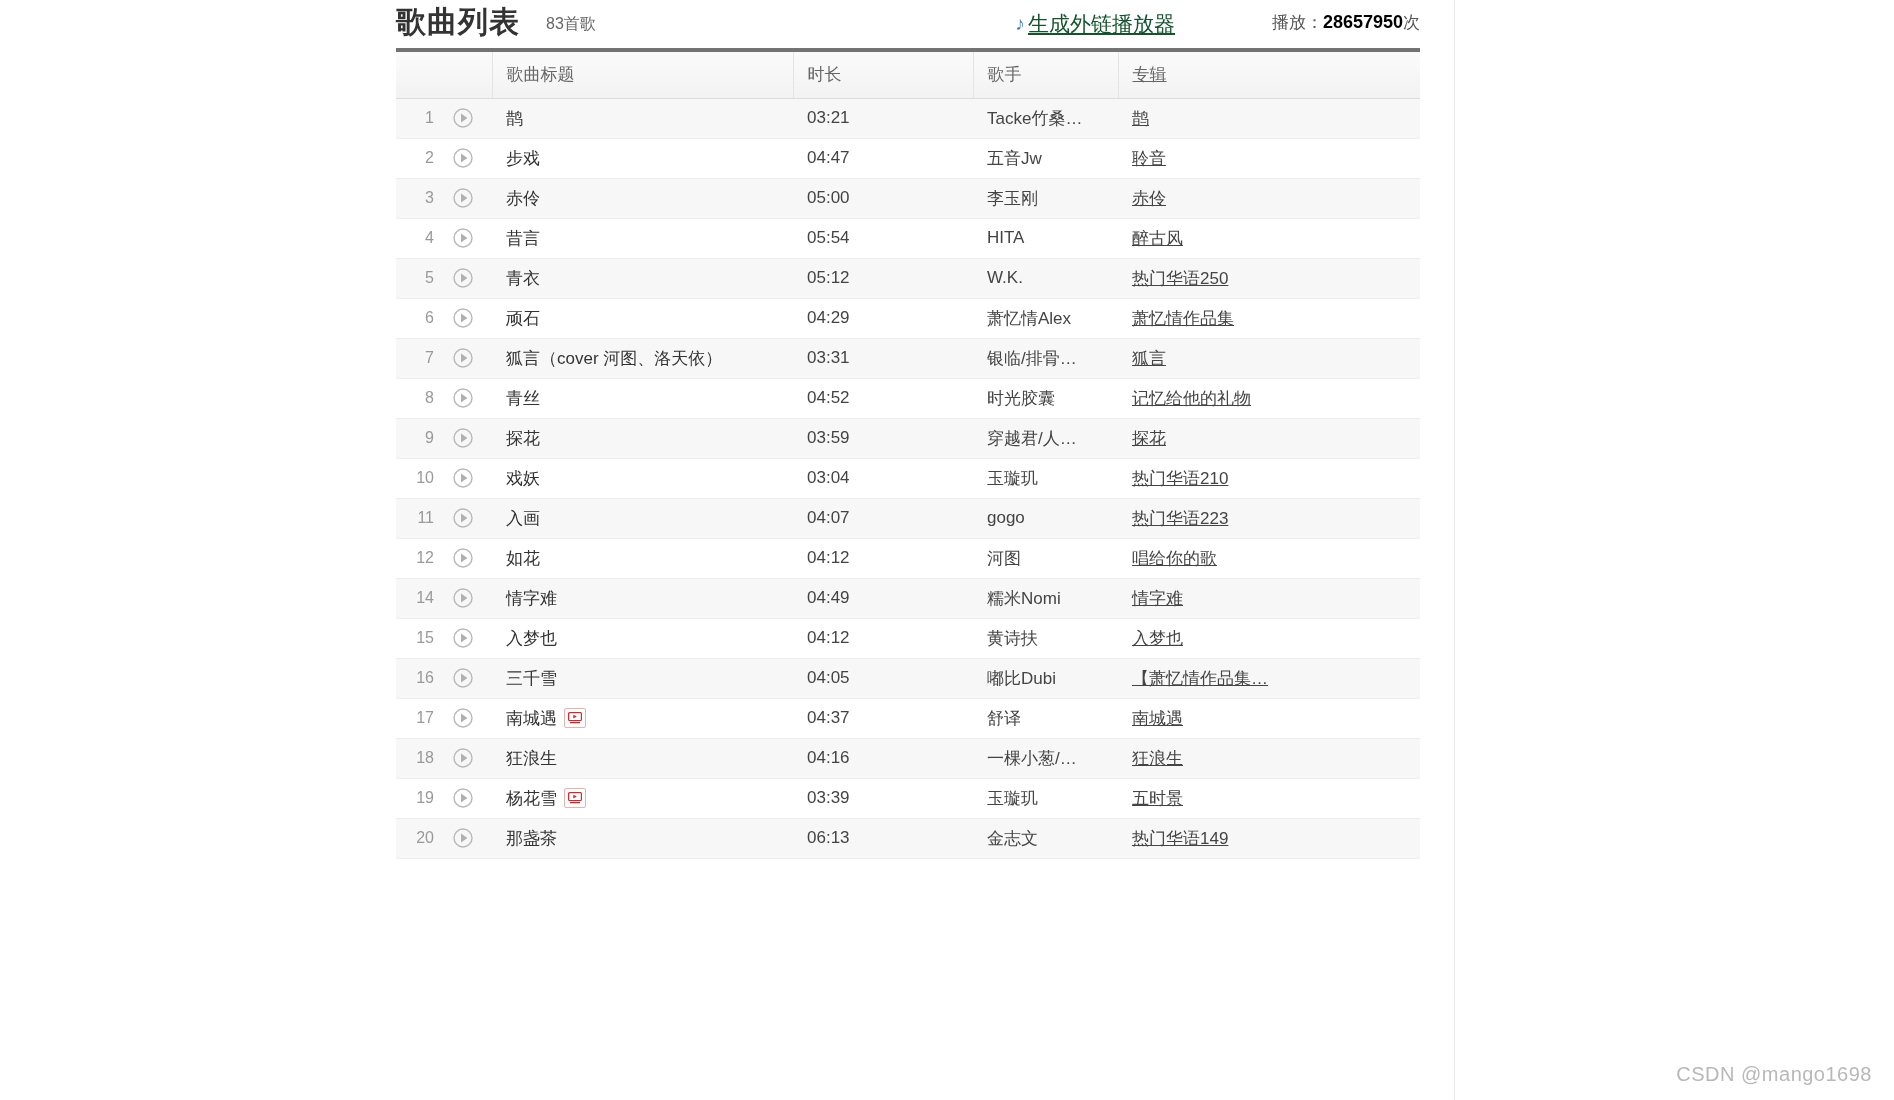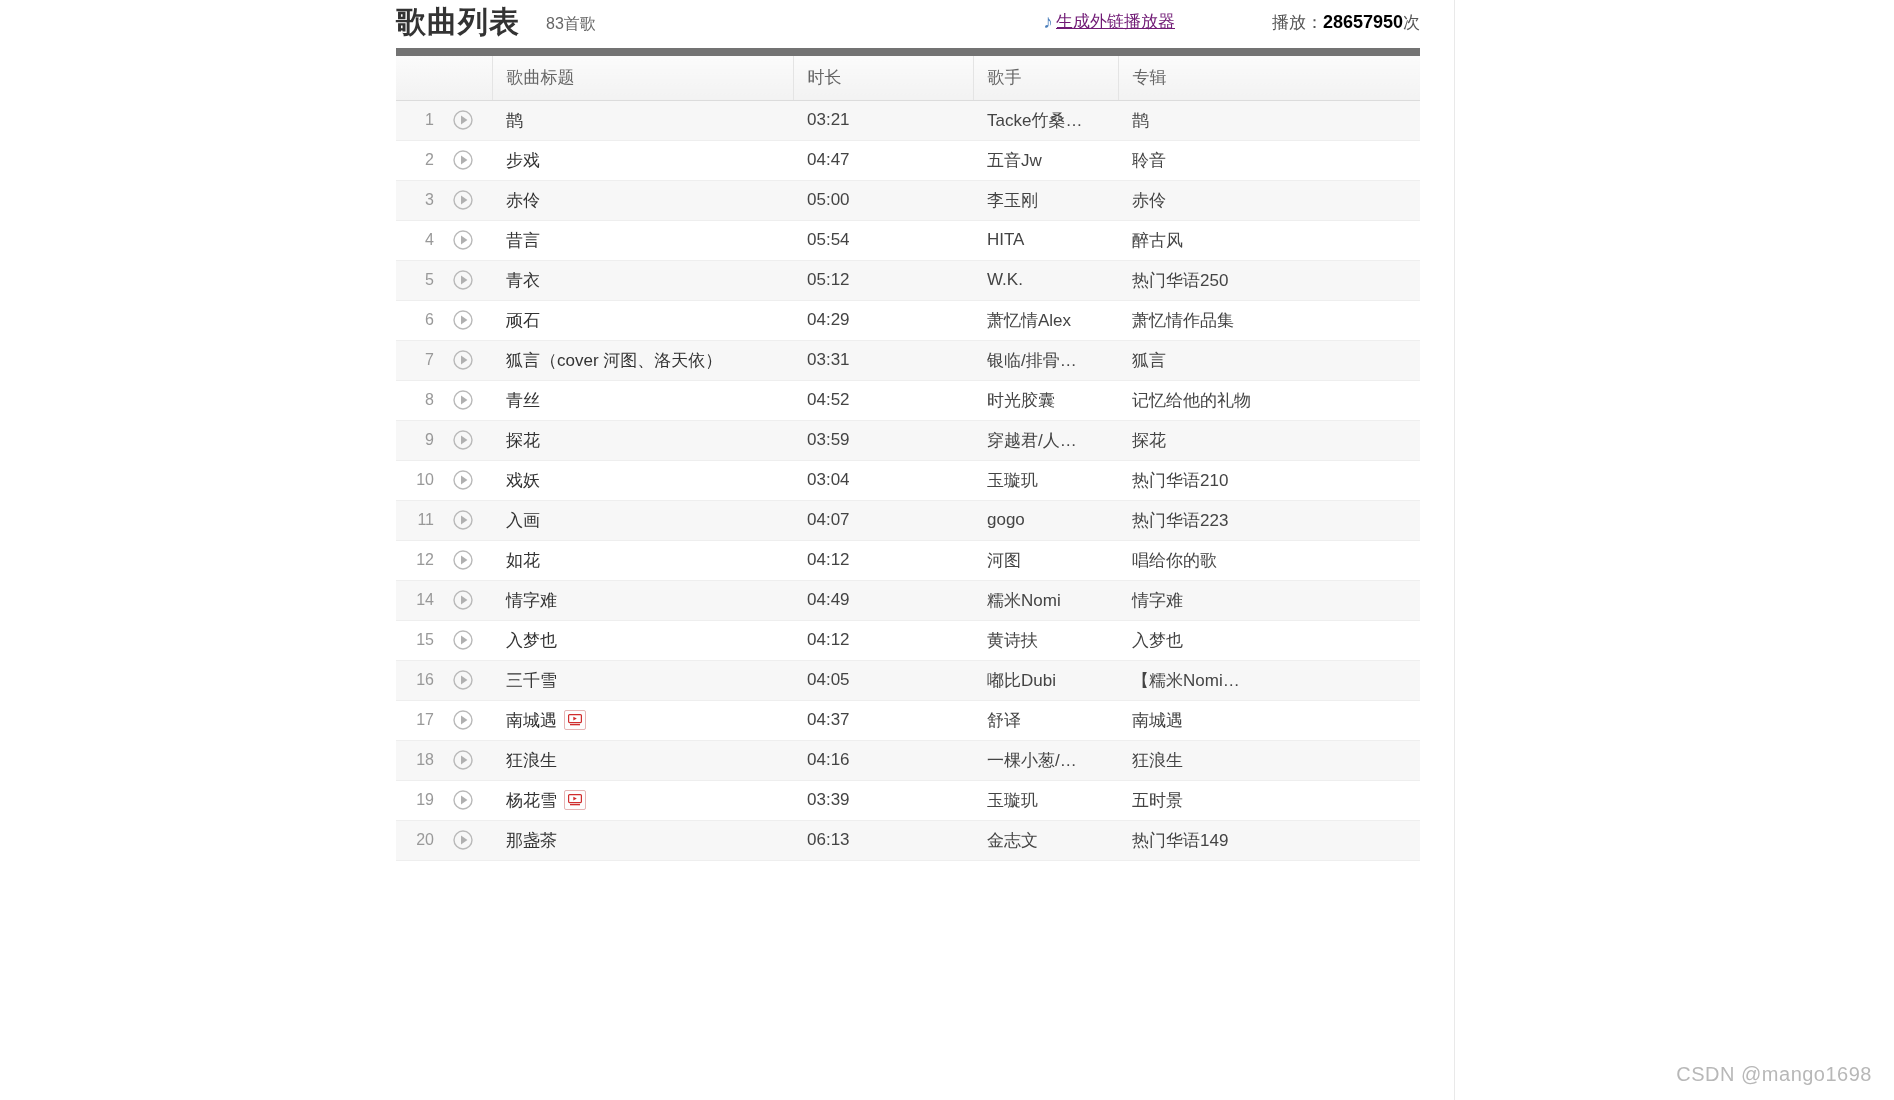--- a/index.html
+++ b/index.html
@@ -70,22 +70,22 @@
     align-items: center;
     white-space: nowrap;
   }
   .note-icon {
     color: #4a7ebb;
     font-size: 19px;
     margin-right: 3px;
     line-height: 20px;
   }
   .ext-link {
-    font-size: 17px;
-    color: #701a75;
+    font-size: 21px;
+    color: #14532d;
     text-decoration: underline;
     cursor: pointer;
   }
   .list-header .play-count {
     position: absolute;
     right: 0px;
     top: 11px;
     font-size: 17px;
     color: #555555;
     white-space: nowrap;
@@ -99,21 +99,21 @@
   }
   .play-count .pc-unit { color: #555555; }
 
   
   .song-table {
     position: absolute;
     left: 396px;
     top: 48px;
     width: 1024px;
     border-collapse: collapse;
-    border-top: 8px solid #737373;
+    border-top: 4px solid #737373;
     background: #d946ef;
     table-layout: fixed;
   }
   .song-table thead th {
     height: 48px;
     background: linear-gradient(to bottom, #fbfbfb 0%, #f2f2f2 100%);
     border-bottom: 1px solid #dcdcdc;
     border-right: 1px solid #e4e4e4;
     font-size: 17px;
     font-weight: normal;
@@ -122,21 +122,21 @@
     padding: 0 0 0 14px;
     box-sizing: border-box;
   }
   .song-table thead th.c-idx { border-right: 1px solid #e4e4e4; padding-left: 0; }
   .song-table thead th.c-album { border-right: none; }
 
   .c-idx   { width: 96px; }
   .c-title { width: 301px; }
   .c-dur   { width: 180px; margin-left: 27px; }
   .c-artist{ width: 145px; }
-  .c-album { width: 302px; }
+  .c-album { width: 302px; text-decoration: underline; }
 
   .song-table tbody td {
     height: 40px;
     font-size: 17px;
     color: #444444;
     border-bottom: 1px solid #eeeeee;
     padding: 0 0 0 14px;
     box-sizing: border-box;
     vertical-align: middle;
     white-space: nowrap;
@@ -513,21 +513,21 @@
               </svg>
             </span>
           </td>
           <td class="cell-title c-title">
             <span class="title-cell-inner">
               <span class="song-title">三千雪</span>
             </span>
           </td>
           <td class="cell-dur c-dur">04:05</td>
           <td class="cell-artist c-artist">嘟比Dubi</td>
-          <td class="cell-album c-album">【糯米Nomi…</td>
+          <td class="cell-album c-album">【萧忆情作品集…</td>
         </tr>
         <tr>
           <td class="cell-idx c-idx">
             <span class="idx-num">17</span>
             <span class="play-btn">
               <svg width="20" height="20" viewBox="0 0 20 20">
                 <circle cx="10" cy="10" r="9" fill="none" stroke="#b9b9b9" stroke-width="1.4"></circle>
                 <path d="M8 5.6 L14.4 10 L8 14.4 Z" fill="#b0b0b0"></path>
               </svg>
             </span>

